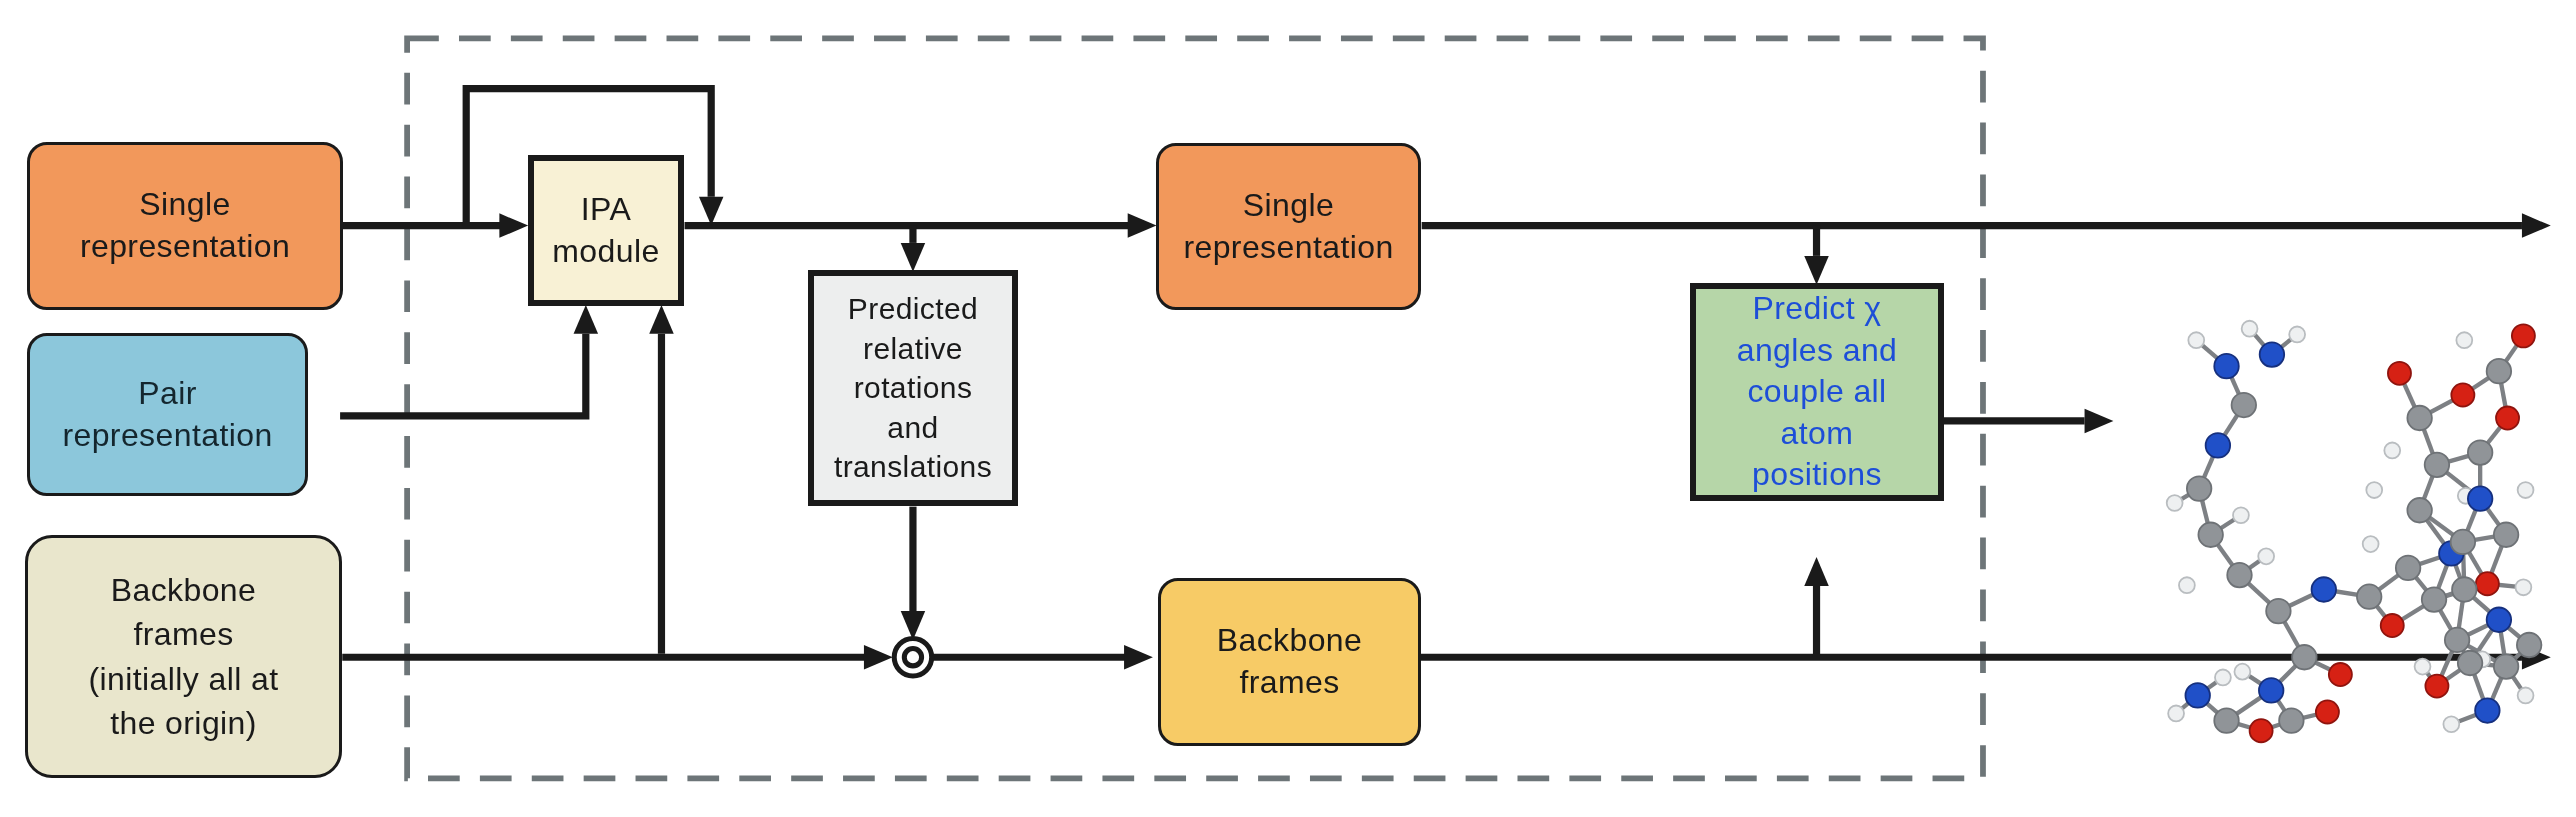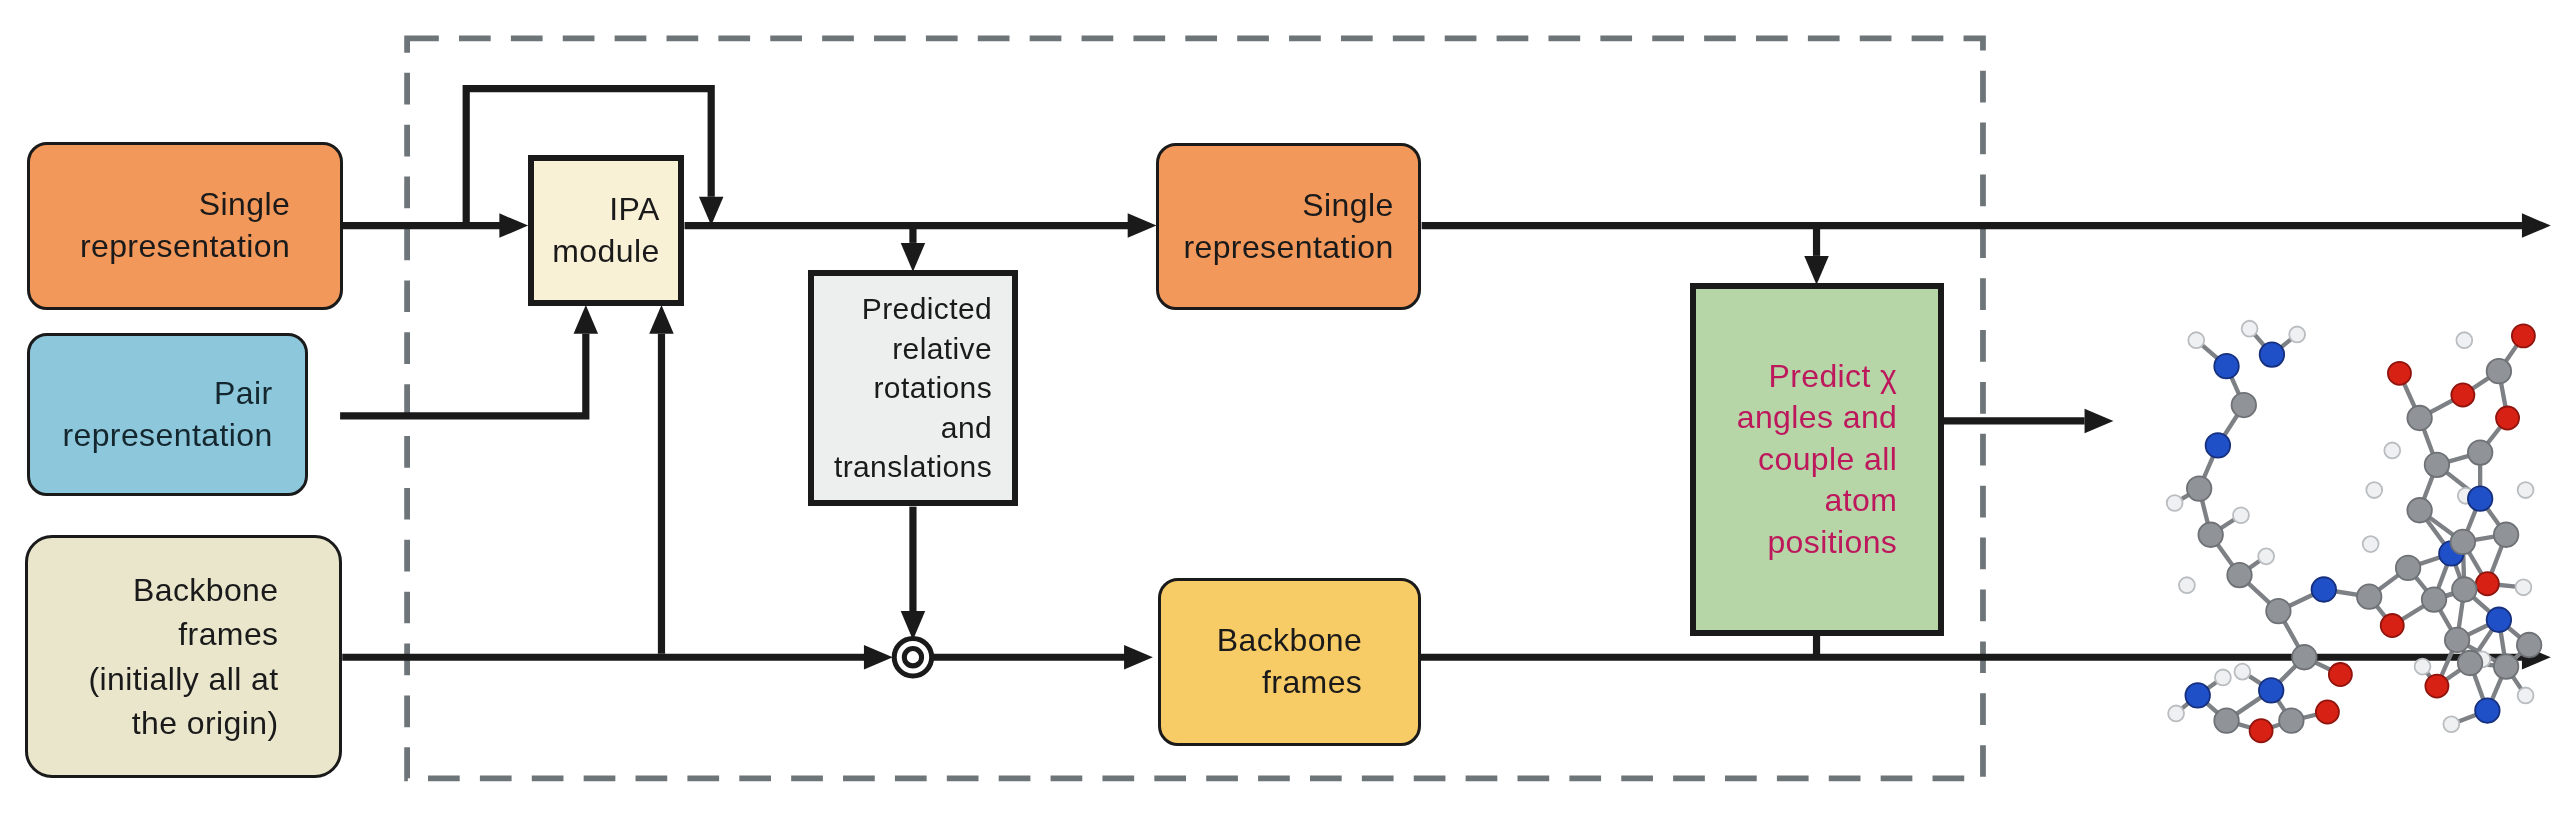--- a/index.html
+++ b/index.html
@@ -7,21 +7,21 @@
     position:relative;
     width:2576px;height:818px;
     background:#ffffff;
     font-family:"Liberation Sans","DejaVu Sans",sans-serif;
     overflow:hidden;
   }
   #connector-svg{position:absolute;left:0;top:0;width:2576px;height:818px;}
   .node{
     position:absolute;
     display:flex;align-items:center;justify-content:center;
-    text-align:right;
+    text-align:center;
     color:#1a1a1a;
     border:3.6px solid #1a1a1a;
     box-sizing:border-box;
     white-space:pre-line;
     font-size:32px;line-height:1.30;
     letter-spacing:0.4px;
   }
   .rounded{border-radius:20px;}
   .biground{border-radius:27px;}
   .square{border-width:6.5px;border-radius:0;}
@@ -241,20 +241,20 @@
 rotations
 and
 translations</div>
 
   <div class="node rounded" style="left: 1156px; top: 143px; width: 265px; height: 167px; background: rgb(242, 152, 91); color: rgb(26, 26, 26);">Single
 representation</div>
 
   <div class="node rounded" style="left: 1158px; top: 578px; width: 263px; height: 168px; background: rgb(247, 203, 102); color: rgb(26, 26, 26);">Backbone
 frames</div>
 
-  <div class="node square node-predict-chi" style="left: 1690px; top: 283px; width: 254px; height: 353px; background: rgb(182, 214, 168); color: #be185d;">Predict χ
+  <div class="node square node-predict-chi" style="left: 1690px; top: 283px; width: 254px; height: 218px; background: rgb(182, 214, 168); color: #1d4ed8;">Predict χ
 angles and
 couple all
 atom
 positions</div>
 
 </div>
 
 
 </body></html>

